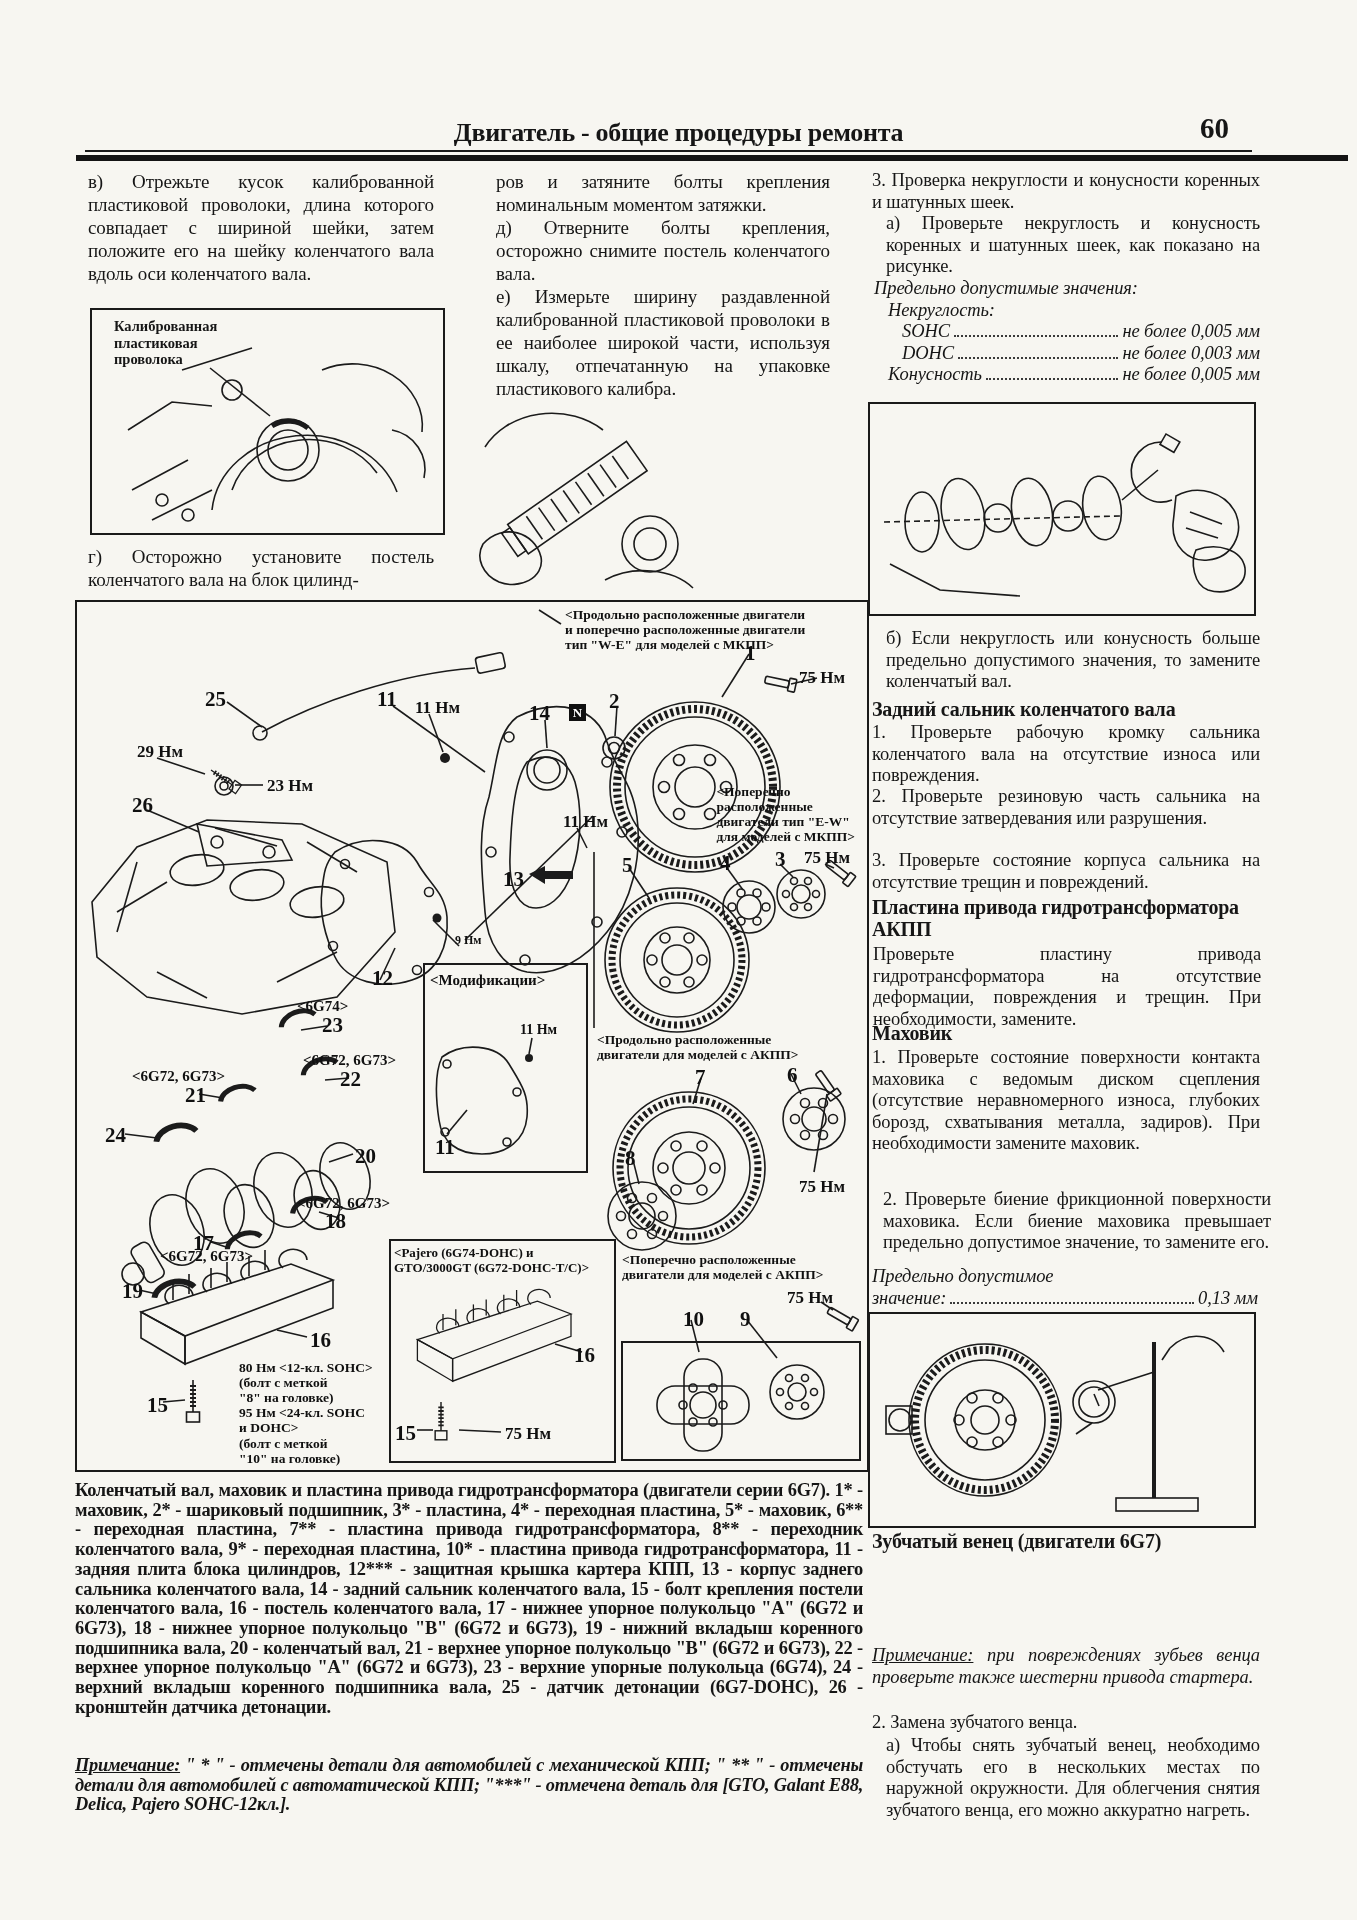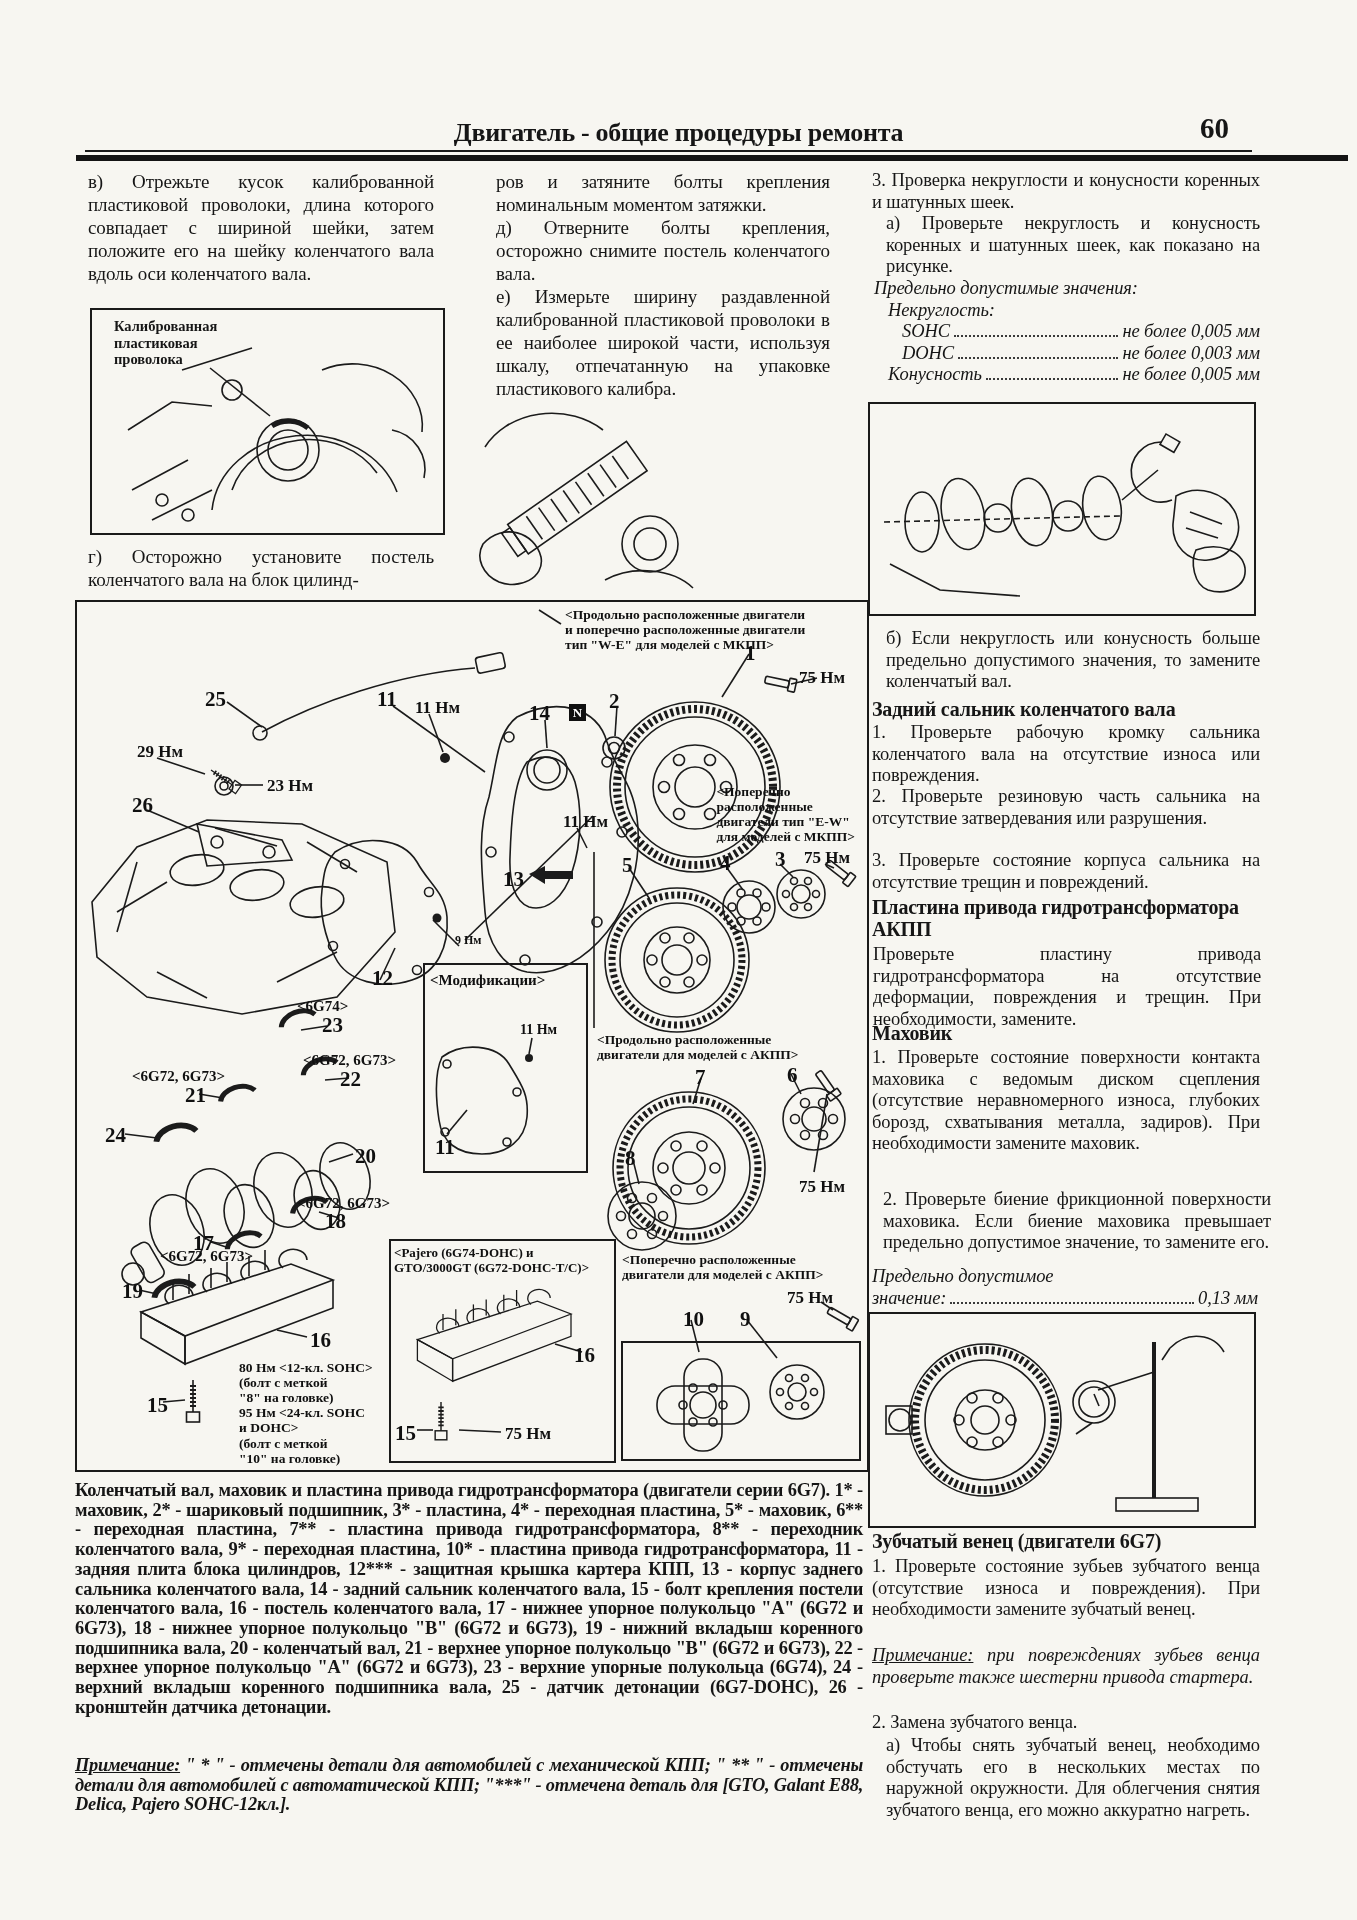--- a/index.html
+++ b/index.html
@@ -179,21 +179,20 @@
         <circle cx="224" cy="88" r="15"></circle>
         <line x1="224" y1="80" x2="229" y2="92"></line>
         <line x1="222" y1="109" x2="206" y2="120"></line>
         <path d="M300,34 C318,16 344,20 354,38"></path>
         <line x1="300" y1="34" x2="292" y2="46"></line>
       </g>
     </svg>
   </div>
 
   <div class="h" style="left:872px;top:1530px;width:388px">Зубчатый венец (двигатели 6G7)</div>
-  <p class="bodyr" style="left:872px;top:1556px;width:388px;margin:0">1. Проверьте состояние зубьев зубчатого венца (отсутствие износа и повреждения). При необходимости замените зубчатый венец.</p>
   <p class="bodyr it" style="left:872px;top:1645px;width:388px;margin:0"><span class="u">Примечание:</span><span> при повреждениях зубьев венца проверьте также шестерни привода стартера.</span></p>
   <p class="bodyr" style="left:872px;top:1712px;width:388px;margin:0">2. Замена зубчатого венца.</p>
   <p class="bodyr" style="left:886px;top:1735px;width:374px;margin:0">а) Чтобы снять зубчатый венец, необходимо обстучать его в нескольких местах по наружной окружности. Для облегчения снятия зубчатого венца, его можно аккуратно нагреть.</p>
 
   <div class="frame" style="left:75px;top:600px;width:790px;height:868px;border-width:2.5px">
     <svg class="art" width="790" height="868" viewBox="0 0 790 868">
       <defs>
         <g id="hr">
             <path d="M0,14 A19,13 0 0 1 36,12" fill="none" stroke-width="5"></path>
           </g>

